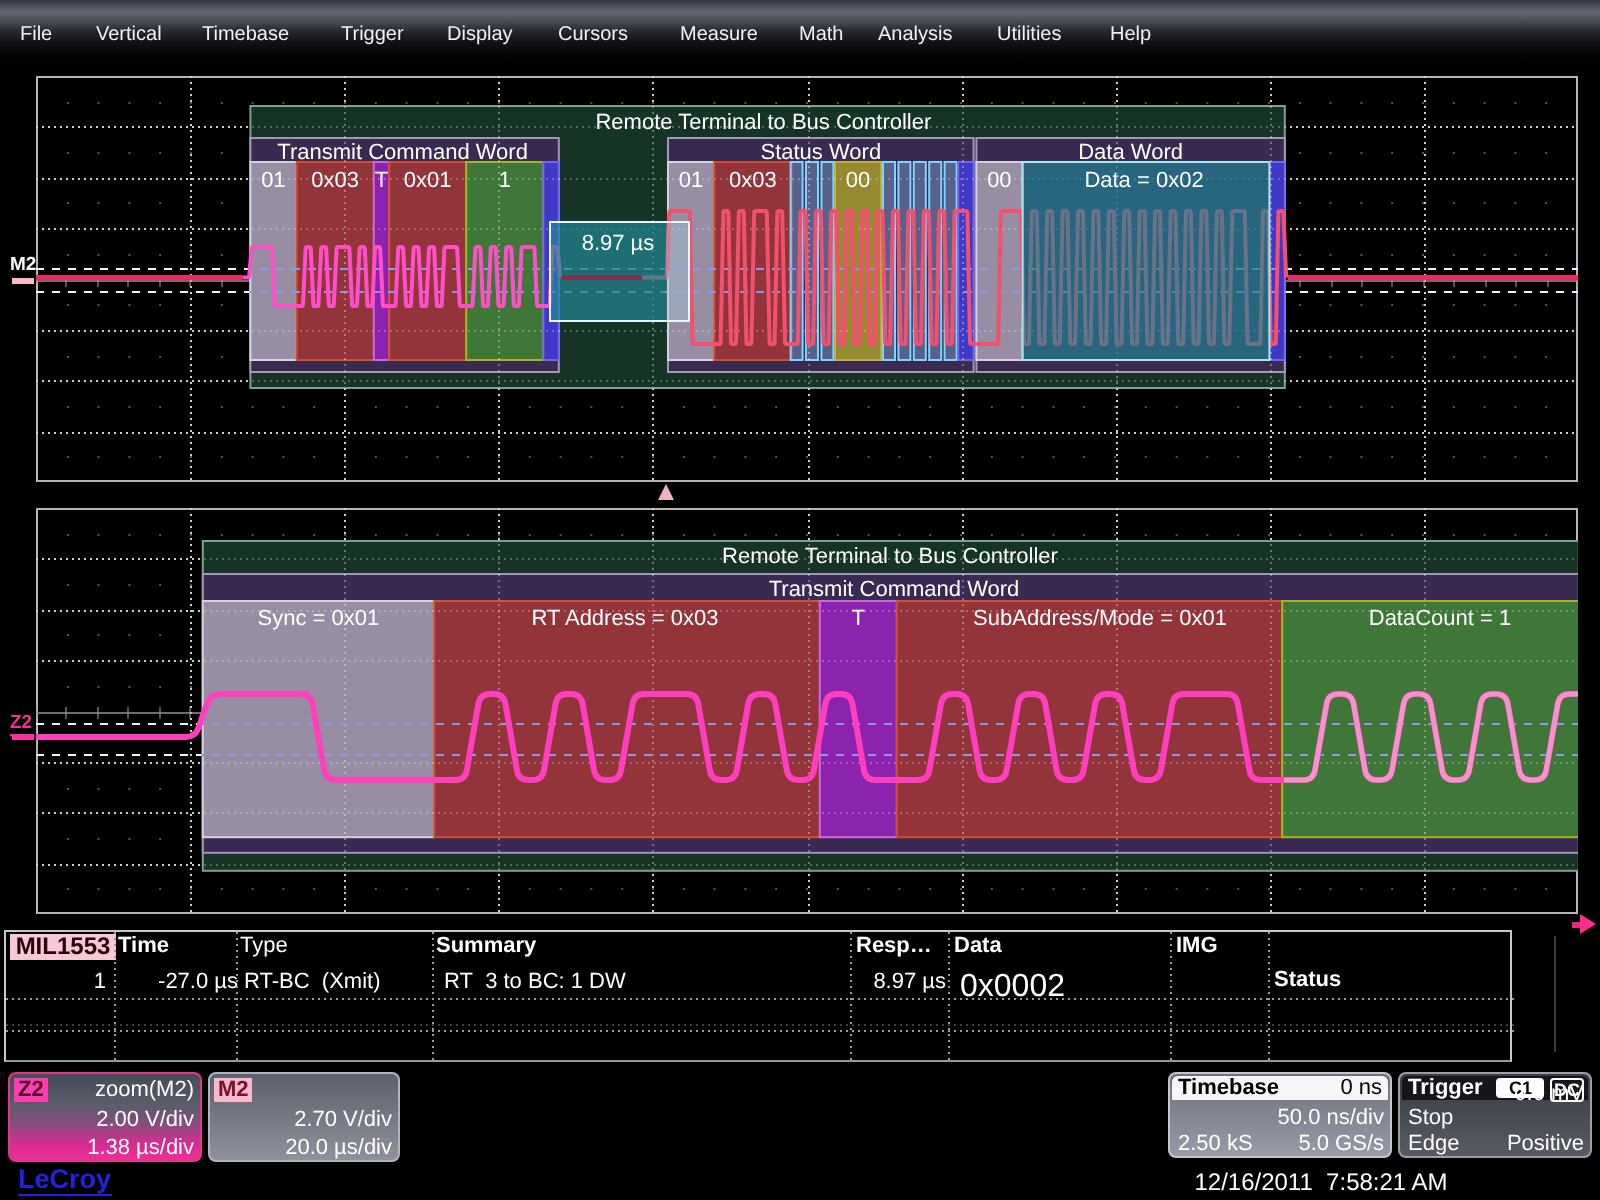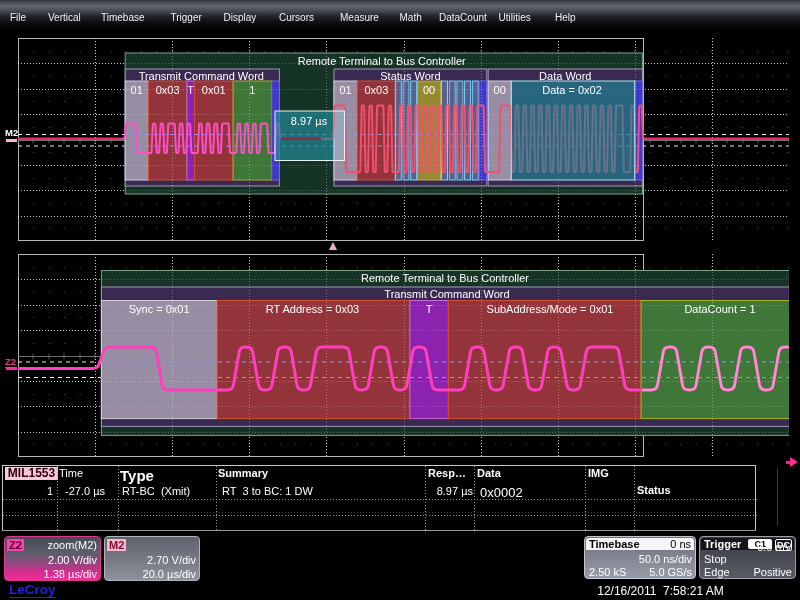--- a/index.html
+++ b/index.html
@@ -1,32 +1,32 @@
 <!DOCTYPE html>
 <html><head><meta charset="utf-8">
 <style>
 html,body{margin:0;padding:0;background:#000;width:800px;height:600px;overflow:hidden}
 *{box-sizing:border-box;font-family:"Liberation Sans",sans-serif}
 .abs{position:absolute}
 #menu{position:absolute;left:0;top:0;width:800px;height:30px;
  background:linear-gradient(180deg,#343641 0%,#636670 20%,#4e515a 33%,#26282e 52%,#121318 70%,#060709 88%,#000 100%);
  color:#f0f1f3;font-size:10px}
-.gr{position:absolute;left:18px;width:626px;height:203px;border:1px solid #b2b6ba;background:#000}
+.gr{position:absolute;left:18px;width:771px;height:203px;border:1px solid #b2b6ba;background:#000}
 </style></head>
 <body>
 <div id="menu">
     <span style="position:absolute;left:10px;top:12px">File</span>
     <span style="position:absolute;left:48px;top:12px">Vertical</span>
     <span style="position:absolute;left:101px;top:12px">Timebase</span>
     <span style="position:absolute;left:170.5px;top:12px">Trigger</span>
     <span style="position:absolute;left:223.5px;top:12px">Display</span>
     <span style="position:absolute;left:279px;top:12px">Cursors</span>
     <span style="position:absolute;left:340px;top:12px">Measure</span>
     <span style="position:absolute;left:399.5px;top:12px">Math</span>
-    <span style="position:absolute;left:439px;top:12px">DataCount</span>
+    <span style="position:absolute;left:439px;top:12px">Analysis</span>
     <span style="position:absolute;left:498.5px;top:12px">Utilities</span>
     <span style="position:absolute;left:555px;top:12px">Help</span>
   </div>
 
 <div class="gr" style="top:38px">
 <svg width="771" height="203" viewBox="0 0 771 203" style="position:absolute;left:-1px;top:-1px">
 <line x1="77.5" y1="0" x2="77.5" y2="203" stroke="#cccccc" stroke-width="1" stroke-dasharray="1 2" opacity="0.9"></line>
 <line x1="154.5" y1="0" x2="154.5" y2="203" stroke="#cccccc" stroke-width="1" stroke-dasharray="1 2" opacity="0.9"></line>
 <line x1="231.5" y1="0" x2="231.5" y2="203" stroke="#cccccc" stroke-width="1" stroke-dasharray="1 2" opacity="0.9"></line>
 <line x1="308.5" y1="0" x2="308.5" y2="203" stroke="#cccccc" stroke-width="1" stroke-dasharray="1 2" opacity="0.9"></line>
@@ -205,33 +205,33 @@
 <div class="abs" style="left:6px;top:367px;width:11px;height:3px;background:#ff2d9e"></div>
 
 <div class="abs" style="left:329px;top:242px;width:0;height:0;border-left:4px solid transparent;border-right:4px solid transparent;border-bottom:8px solid #f0b0cc"></div>
 
 <div class="abs" style="left:786px;top:461px;width:7px;height:3px;background:#ee2585"></div>
 <div class="abs" style="left:790px;top:457px;width:0;height:0;border-left:8px solid #ff2d8e;border-top:5.5px solid transparent;border-bottom:5.5px solid transparent"></div>
 <div class="abs" style="left:777px;top:468px;width:1px;height:58px;background:#3c3c3c"></div>
 
 <div class="abs" style="left:2px;top:465px;width:754px;height:66px;border:1px solid #c8c8c8;border-bottom:1px solid #999;background:#000">
  <div class="abs" style="left:2px;top:1px;width:53px;height:13px;background:#f8c8d8;color:#2c000a;font-weight:bold;font-size:12px;line-height:13px;text-align:center">MIL1553</div>
- <div class="abs" style="left:56px;top:1px;color:#fff;font-weight:normal;font-size:11px">Time</div>
- <div class="abs" style="left:117px;top:1px;color:#fff;font-weight:bold;font-size:15px">Type</div>
+ <div class="abs" style="left:56px;top:1px;color:#fff;font-weight:bold;font-size:11px">Time</div>
+ <div class="abs" style="left:117px;top:1px;color:#fff;font-weight:normal;font-size:11px">Type</div>
  <div class="abs" style="left:215px;top:1px;color:#fff;font-weight:bold;font-size:11px">Summary</div>
  <div class="abs" style="left:425px;top:1px;color:#fff;font-weight:bold;font-size:11px">Resp…</div>
  <div class="abs" style="left:474px;top:1px;color:#fff;font-weight:bold;font-size:11px">Data</div>
  <div class="abs" style="left:585px;top:1px;color:#fff;font-weight:bold;font-size:11px">IMG</div>
  <div class="abs" style="left:634px;top:18px;color:#fff;font-weight:bold;font-size:11px">Status</div>
  <div class="abs" style="left:10px;top:19px;width:40px;color:#fff;font-size:11px;text-align:right">1</div>
- <div class="abs" style="left:62px;top:19px;width:54px;color:#fff;font-size:11px;">-27.0 µs</div>
+ <div class="abs" style="left:62px;top:19px;width:54px;color:#fff;font-size:11px;text-align:right">-27.0 µs</div>
  <div class="abs" style="left:119px;top:19px;color:#fff;font-size:11px">RT-BC&nbsp;&nbsp;(Xmit)</div>
  <div class="abs" style="left:219px;top:19px;color:#fff;font-size:11px">RT&nbsp; 3 to BC: 1 DW</div>
  <div class="abs" style="left:415px;top:19px;width:55px;color:#fff;font-size:11px;text-align:right">8.97 µs</div>
- <div class="abs" style="left:477px;top:19px;color:#fff;font-size:13px">0x0002</div>
+ <div class="abs" style="left:477px;top:19px;color:#fff;font-size:16px">0x0002</div>
  <svg width="754" height="66" style="position:absolute;left:0;top:0">
   <g stroke="#9a9a9a" stroke-width="1" stroke-dasharray="1 2">
    <line x1="0" y1="33.5" x2="754" y2="33.5"></line>
         <line x1="0" y1="49.5" x2="754" y2="49.5"></line>
   </g>
   <line x1="0" y1="46.5" x2="754" y2="46.5" stroke="#3c3c3c" stroke-width="1" stroke-dasharray="1 2"></line>
   <g stroke="#9a9a9a" stroke-width="1" stroke-dasharray="1 2">
    <line x1="54.5" y1="0" x2="54.5" y2="66"></line>
         <line x1="115.5" y1="0" x2="115.5" y2="66"></line>
         <line x1="213.5" y1="0" x2="213.5" y2="66"></line>

